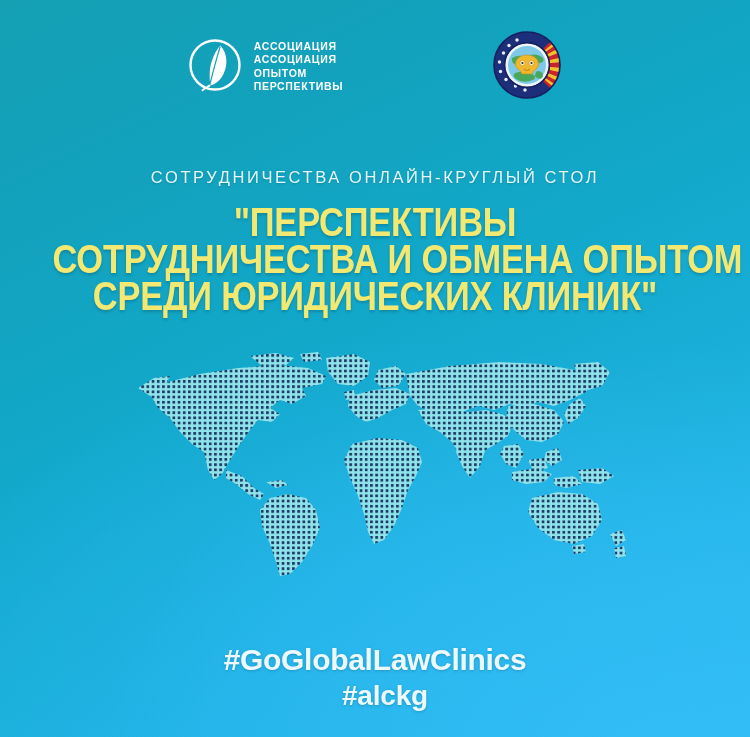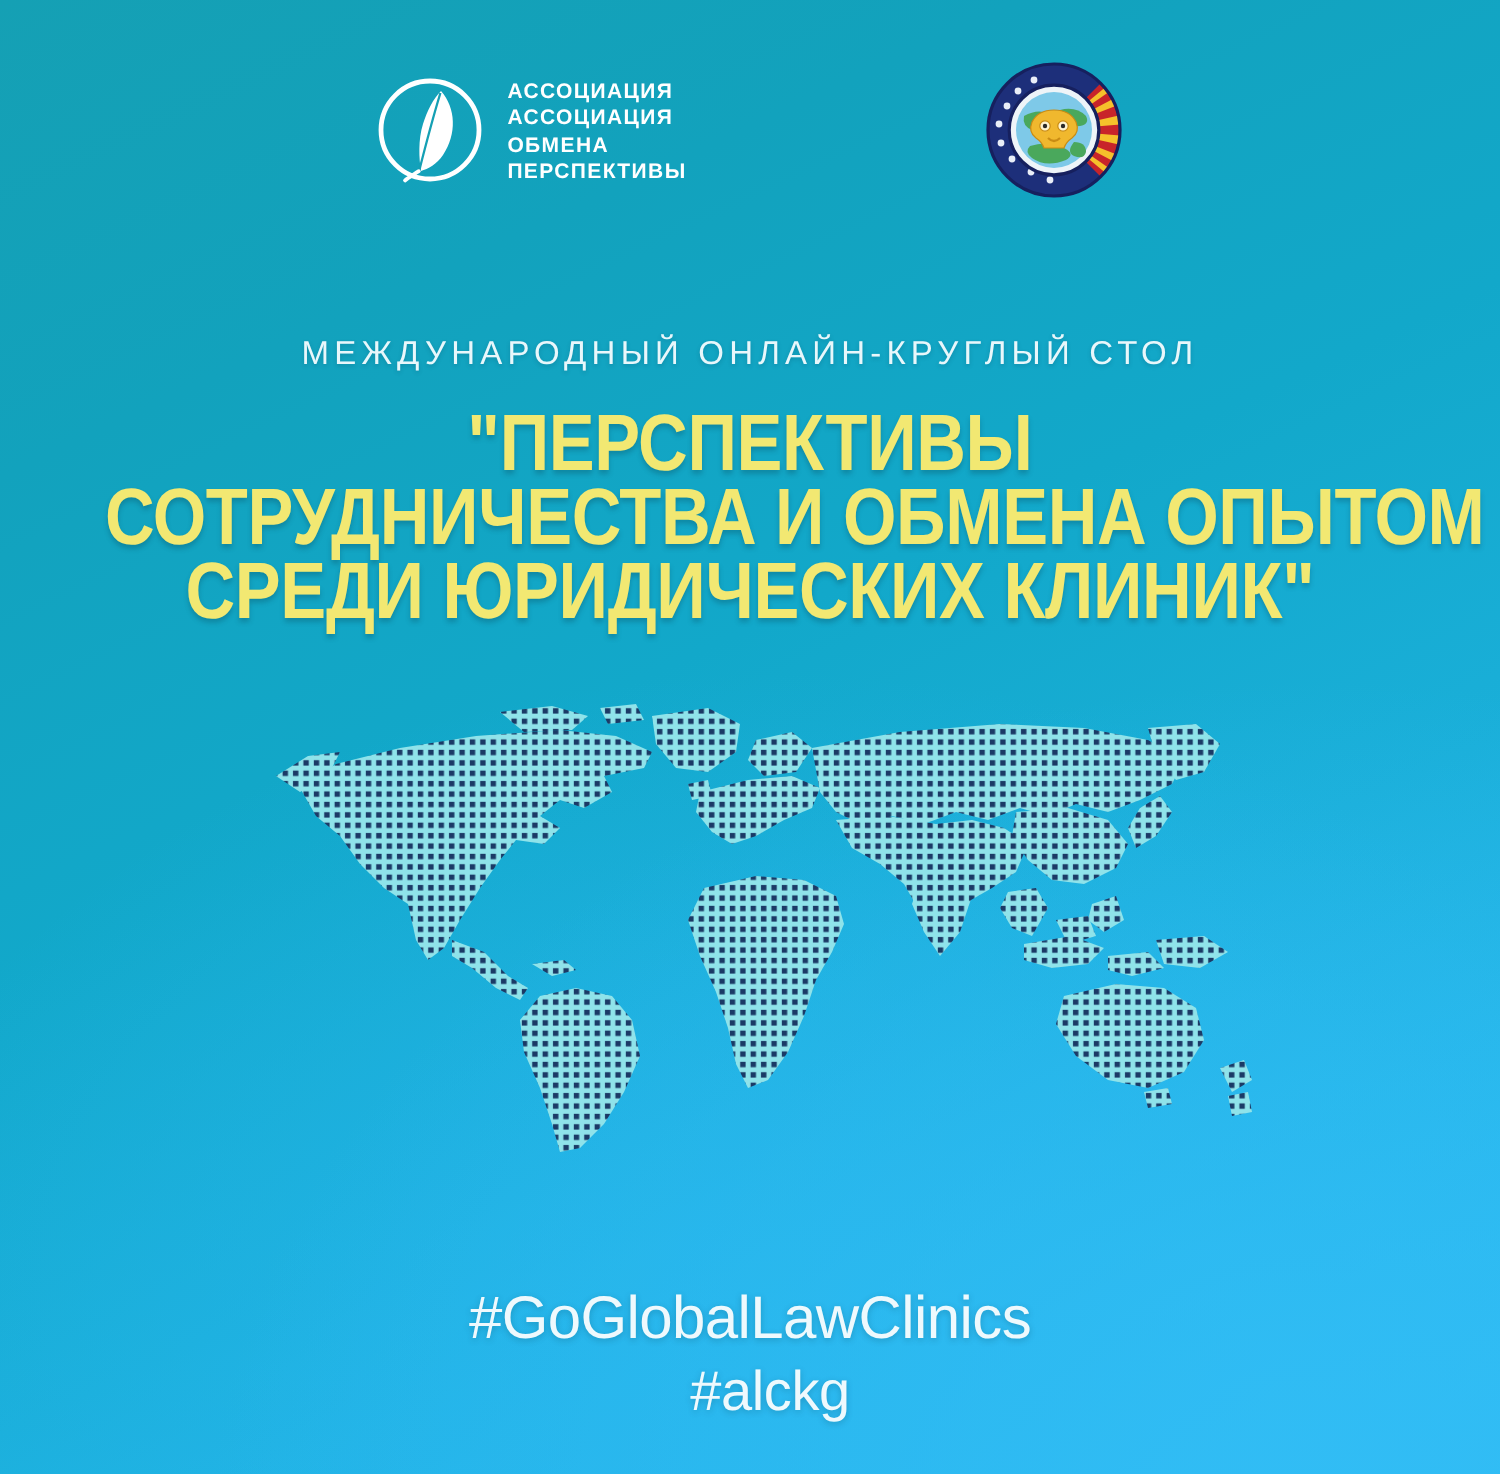--- a/index.html
+++ b/index.html
@@ -111,21 +111,21 @@
   .hashtags {
     position: absolute;
     bottom: 24px;
     left: 0;
     width: 100%;
     text-align: center;
   }
   .hashtags .tag {
     display: block;
     color: #eef9fd;
-    font-weight: normal;
+    font-weight: bold;
     text-shadow: 0 1px 3px rgba(6,60,78,0.25);
   }
   .hashtags .tag-primary { font-size: 30px; line-height: 38px; letter-spacing: -0.3px; }
   .hashtags .tag-secondary { font-size: 28px; line-height: 34px; letter-spacing: -0.2px; margin-left: 20px; }
 </style>
 </head>
 <body>
 
 <div id="poster">
 
@@ -137,21 +137,21 @@
           <circle cx="28" cy="28" r="24.5" fill="none" stroke="#ffffff" stroke-width="2.4"></circle>
           <path d="M33.5 8.5 C41 17 41.5 30 34.5 40.5 C31.5 45 27 47.5 23.5 48.5
                    C22.5 42 22 33 24.5 25 C26.5 18.5 29.5 12.5 33.5 8.5 Z" fill="#ffffff"></path>
           <path d="M33.2 9.5 C30 20 26.5 33 22.6 48.3" fill="none" stroke="#15a0b4" stroke-width="1.15"></path>
           <path d="M22.4 48.6 C19.5 50.5 17 52 15.5 53.2" fill="none" stroke="#ffffff" stroke-width="1.9" stroke-linecap="round"></path>
         </svg>
       </span>
       <span class="org-logo-text">
         <span>АССОЦИАЦИЯ</span>
         <span>АССОЦИАЦИЯ</span>
-        <span>ОБМЕНА</span>
+        <span>ОПЫТОМ</span>
         <span>ПЕРСПЕКТИВЫ</span>
       </span>
     </div>
 
     <span class="seal">
       <svg viewBox="0 0 72 72" xmlns="http://www.w3.org/2000/svg">
         <defs>
           <clipPath id="sealClip">
               <circle cx="36" cy="36" r="33"></circle>
             </clipPath>
@@ -204,21 +204,21 @@
         <circle cx="31.5" cy="34" r="1.1" fill="#2a2a2a"></circle>
         <circle cx="40.5" cy="34" r="1.1" fill="#2a2a2a"></circle>
         <path d="M33 40 q3 3 6 0" fill="none" stroke="#c98c14" stroke-width="1.1"></path>
 
         <circle cx="36" cy="36" r="22.4" fill="none" stroke="#16205e" stroke-width="1.6"></circle>
         <circle cx="36" cy="36" r="33" fill="none" stroke="#16205e" stroke-width="1.6"></circle>
       </svg>
     </span>
   </div>
 
-  <div class="subtitle">МЕЖДУНАРОДНЫЙ ОНЛАЙН-КРУГЛЫЙ СТОЛ</div>
+  <div class="subtitle">СОТРУДНИЧЕСТВА ОНЛАЙН-КРУГЛЫЙ СТОЛ</div>
 
   <div class="title">
     <span class="line">"ПЕРСПЕКТИВЫ</span>
     <span class="line">СОТРУДНИЧЕСТВА И ОБМЕНА ОПЫТОМ</span>
     <span class="line">СРЕДИ ЮРИДИЧЕСКИХ КЛИНИК"</span>
   </div>
 
   <div class="world-map">
     <svg viewBox="0 0 500 232" xmlns="http://www.w3.org/2000/svg">
       <defs>

